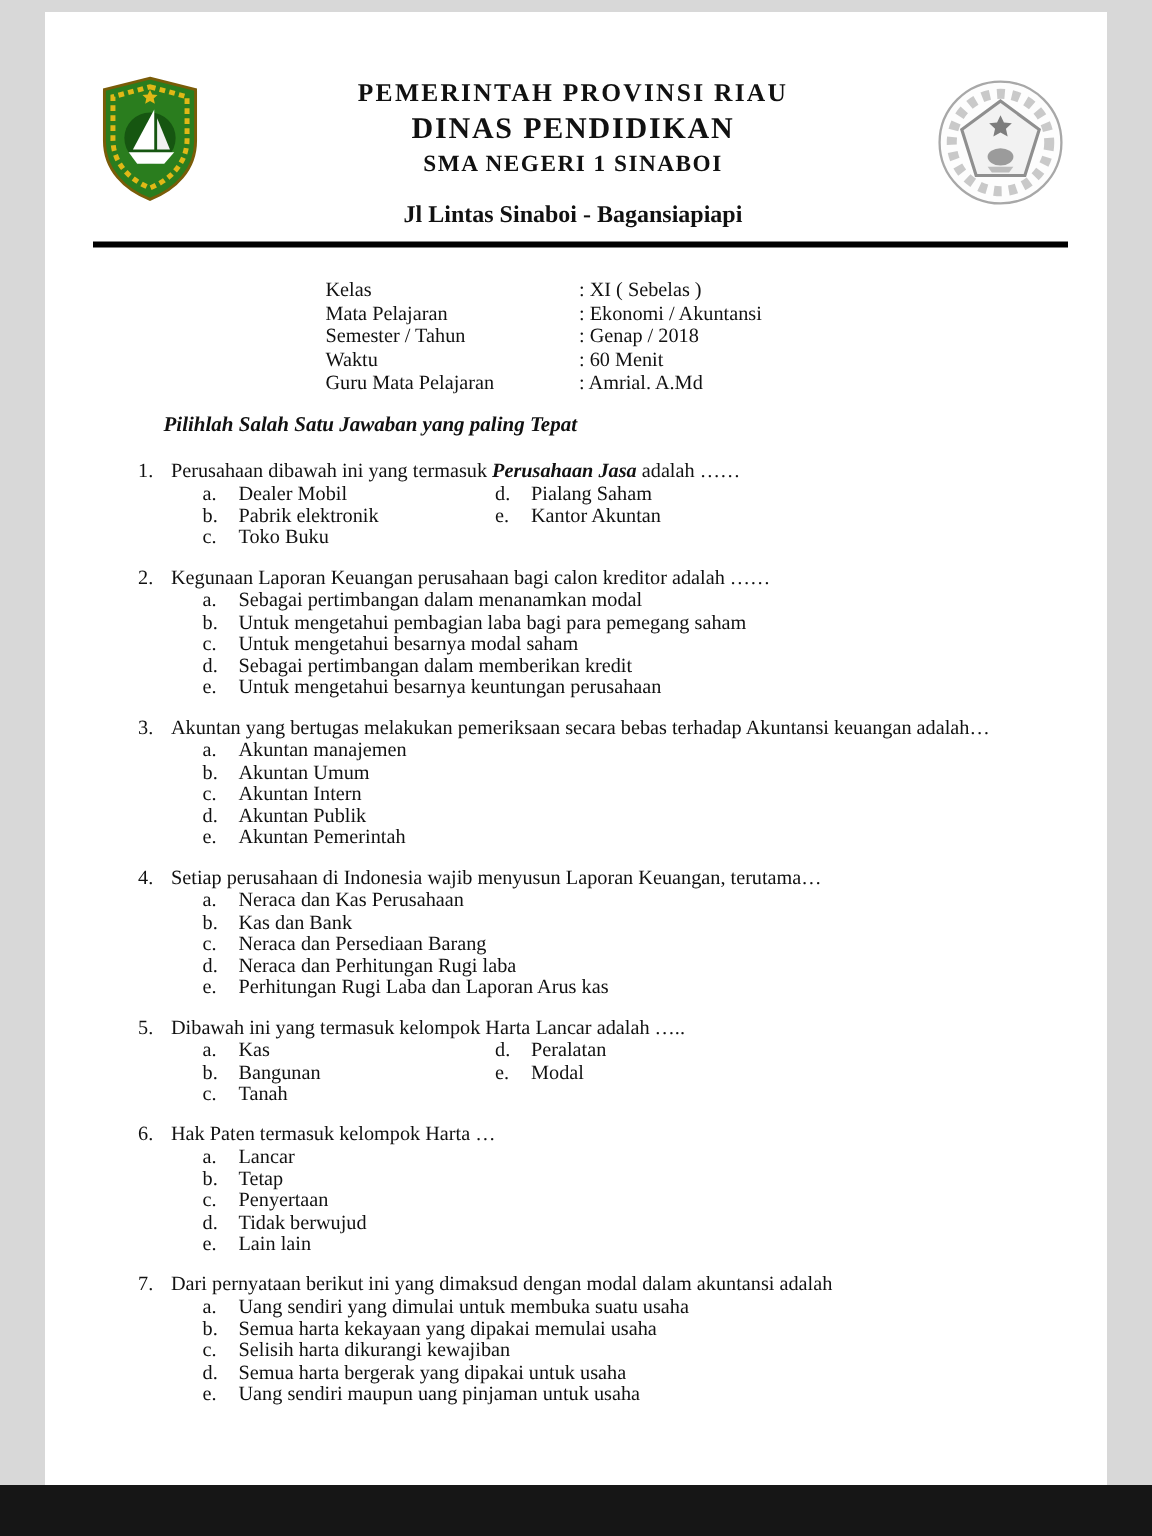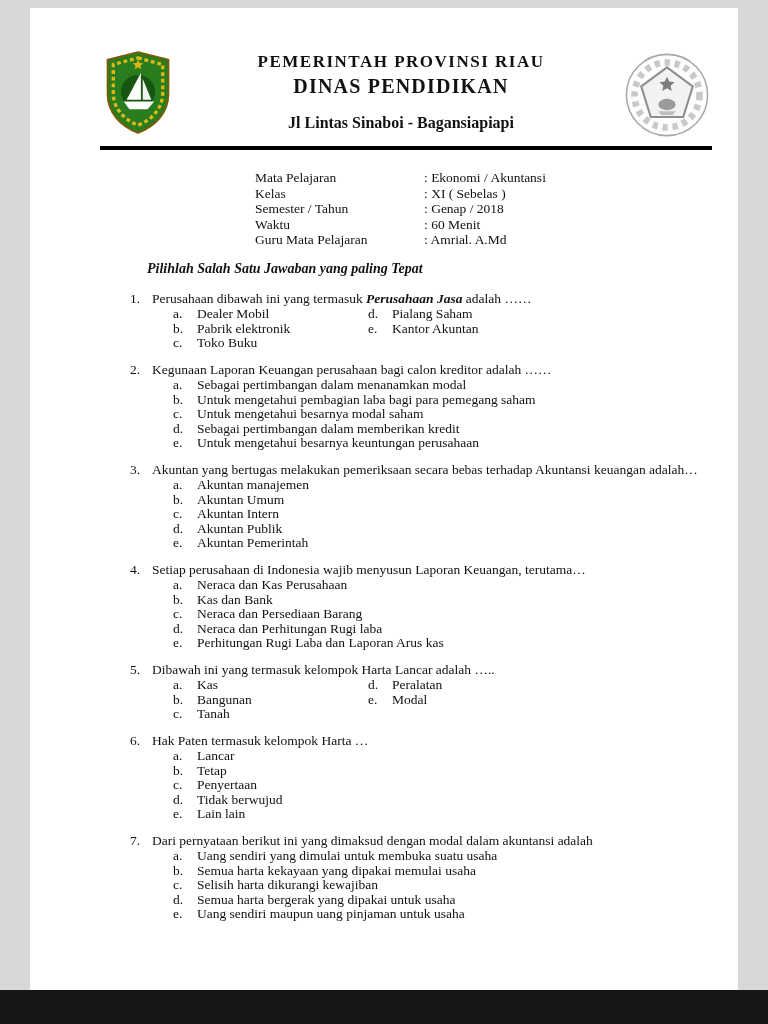--- a/index.html
+++ b/index.html
@@ -9,21 +9,21 @@
     font-family:"Liberation Serif", serif;
     color:#111;
     position:relative;
     overflow:hidden;
   }
   .page {
     position:absolute; left:30px; top:8px;
     width:708px; height:982px;
     background:#ffffff;
   }
-  .inner { padding:38px 26px 0 70px; }
+  .inner { padding:38px 26px 0 32px; }
 
   
   .header { display:flex; align-items:flex-start; }
   .crest-wrap { width:78px; flex:none; margin-top:4px; }
   .crest-wrap svg { width:76px; height:86px; display:block; }
   .header-text { flex:1; text-align:center; padding-top:6px; }
   .h1 { font-size:17px; font-weight:bold; letter-spacing:1.5px; }
   .h2 { font-size:20px; font-weight:bold; letter-spacing:1.2px; margin-top:3px; }
   .h3 { font-size:15.5px; font-weight:bold; letter-spacing:1px; margin-top:3px; }
   .h4 { font-size:16px; font-weight:bold; margin-top:16px; }
@@ -73,44 +73,45 @@
           <circle cx="40" cy="44" r="18" fill="#165611"></circle>
           <path d="M43 24 V52 L28 52 Z" fill="#ffffff"></path>
           <path d="M45 30 V52 L54 52 Z" fill="#f2f2f2"></path>
           <path d="M25 54 H57 L50 62 H31 Z" fill="#ffffff"></path>
           <path d="M34 12 l1.6 3.4 3.7.4 -2.7 2.5 .8 3.6 -3.4-1.9 -3.4 1.9 .8-3.6 -2.7-2.5 3.7-.4 Z" transform="translate(6 -2)" fill="#e0b816"></path>
         </svg>
       </div>
       <div class="header-text">
         <div class="h1">PEMERINTAH PROVINSI RIAU</div>
         <div class="h2">DINAS PENDIDIKAN</div>
+        <div class="h3">SMA NEGERI 1 SINABOI</div>
         <div class="h4">Jl Lintas Sinaboi - Bagansiapiapi</div>
       </div>
       <div class="edu-wrap">
         <svg viewBox="0 0 90 90">
           <circle cx="45" cy="45" r="42.5" fill="#fdfdfd" stroke="#a8a8a8" stroke-width="1.6"></circle>
           <circle cx="45" cy="45" r="34" fill="none" stroke="#c9c9c9" stroke-width="7" stroke-dasharray="5.5 5"></circle>
           <polygon points="45,16 72,36 62,68 28,68 18,36" fill="#f2f2f2" stroke-width="2.2" stroke="#8f8f8f"></polygon>
           <path d="M45 26 l2.4 5 5.5 .6 -4.1 3.8 1.2 5.4 -5 -2.8 -5 2.8 1.2 -5.4 -4.1 -3.8 5.5 -.6 Z" fill="#7d7d7d"></path>
           <ellipse cx="45" cy="55" rx="9" ry="6" fill="#9b9b9b"></ellipse>
           <path d="M36 62 H54 L51 66 H39 Z" fill="#bdbdbd"></path>
         </svg>
       </div>
     </div>
 
     <div class="rule"></div>
 
     <div class="info">
       <div class="info-row">
+        <span class="info-label">Kelas</span>
+        <span class="info-value">: XI ( Sebelas )</span>
+      </div>
+      <div class="info-row">
         <span class="info-label">Mata Pelajaran</span>
         <span class="info-value">: Ekonomi / Akuntansi</span>
-      </div>
-      <div class="info-row">
-        <span class="info-label">Kelas</span>
-        <span class="info-value">: XI ( Sebelas )</span>
       </div>
       <div class="info-row">
         <span class="info-label">Semester / Tahun</span>
         <span class="info-value">: Genap / 2018</span>
       </div>
       <div class="info-row">
         <span class="info-label">Waktu</span>
         <span class="info-value">: 60 Menit</span>
       </div>
       <div class="info-row">

